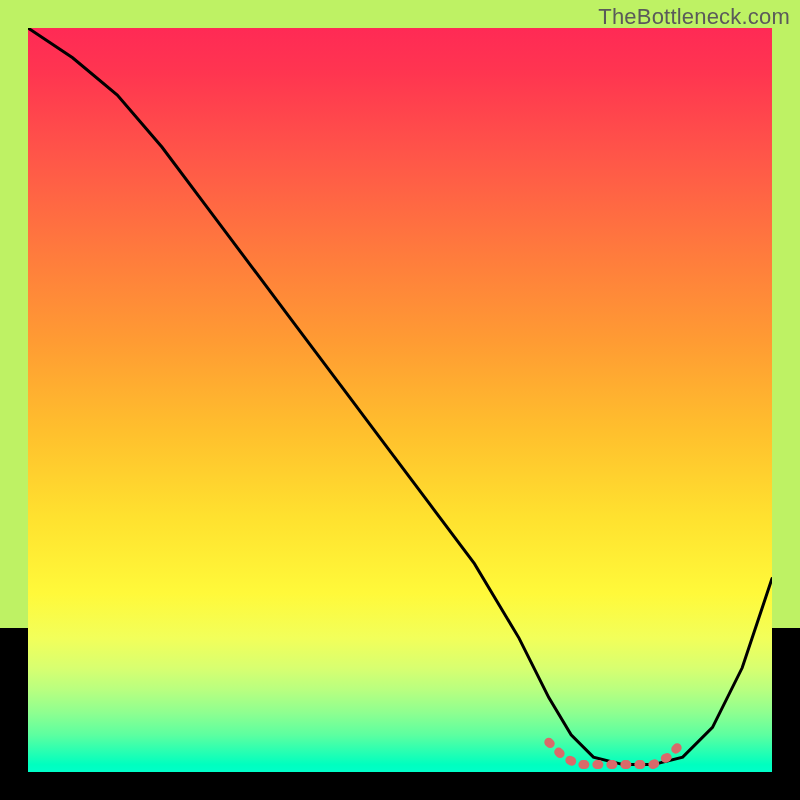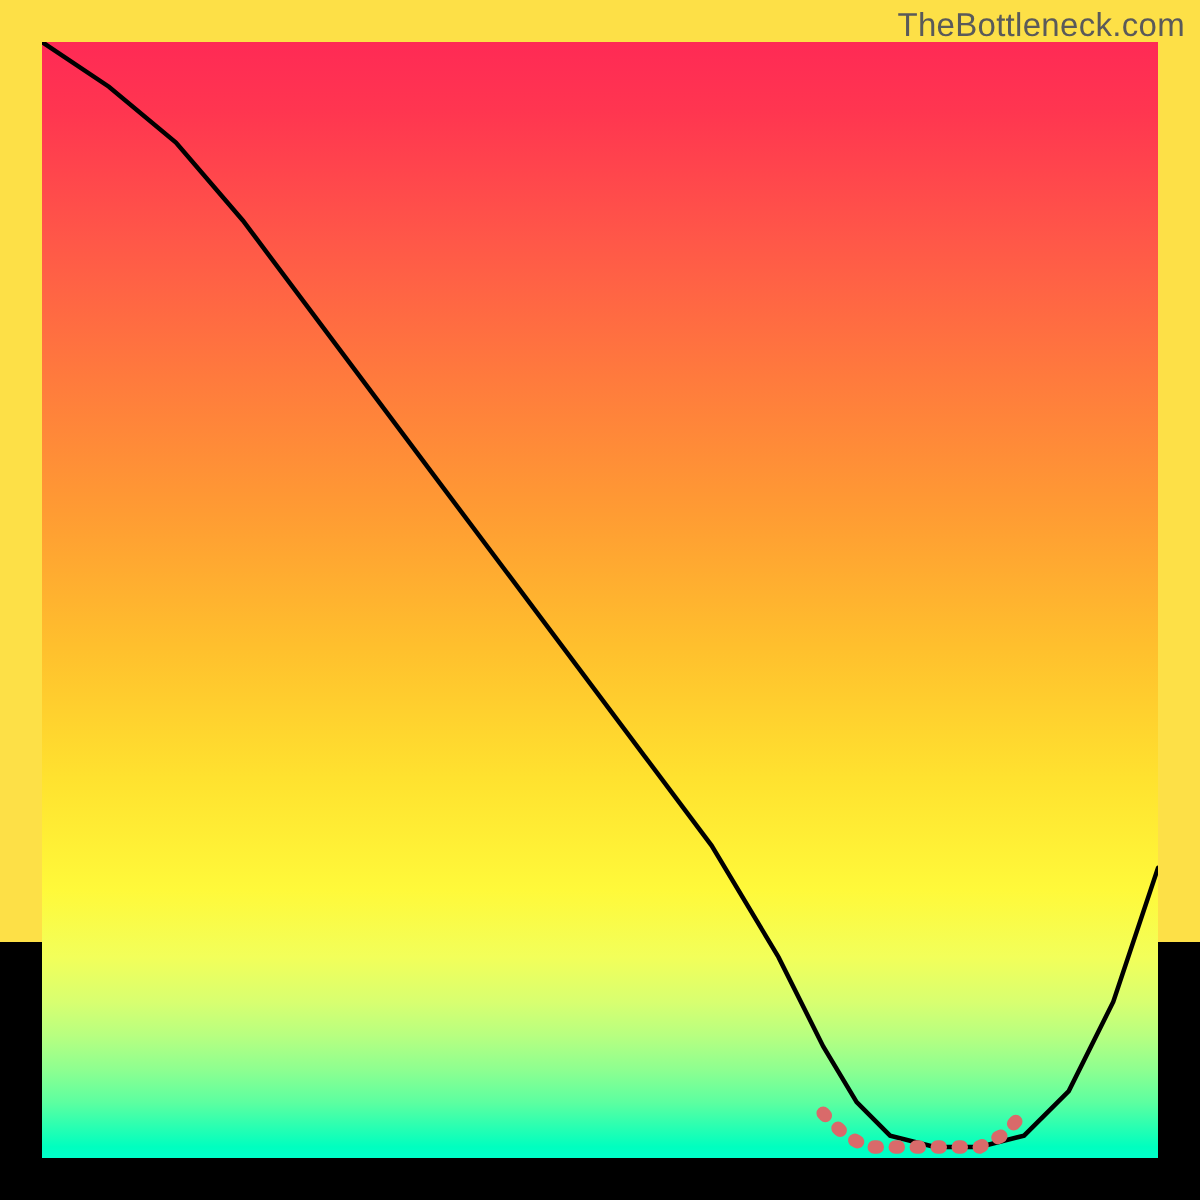--- a/index.html
+++ b/index.html
@@ -10,21 +10,21 @@
     background: #000;
     overflow: hidden;
     font-family: Arial, Helvetica, sans-serif;
   }
   .frame {
     position: absolute;
     left: 0;
     top: 0;
     width: 800px;
     height: 628px;
-    background: #fde047;
+    background: #bef264;
   }
   .plot {
     position: absolute;
     left: 28px;
     top: 28px;
     width: 744px;
     height: 744px;
     background: linear-gradient(
       to bottom,
       #ff2a55 0%,

